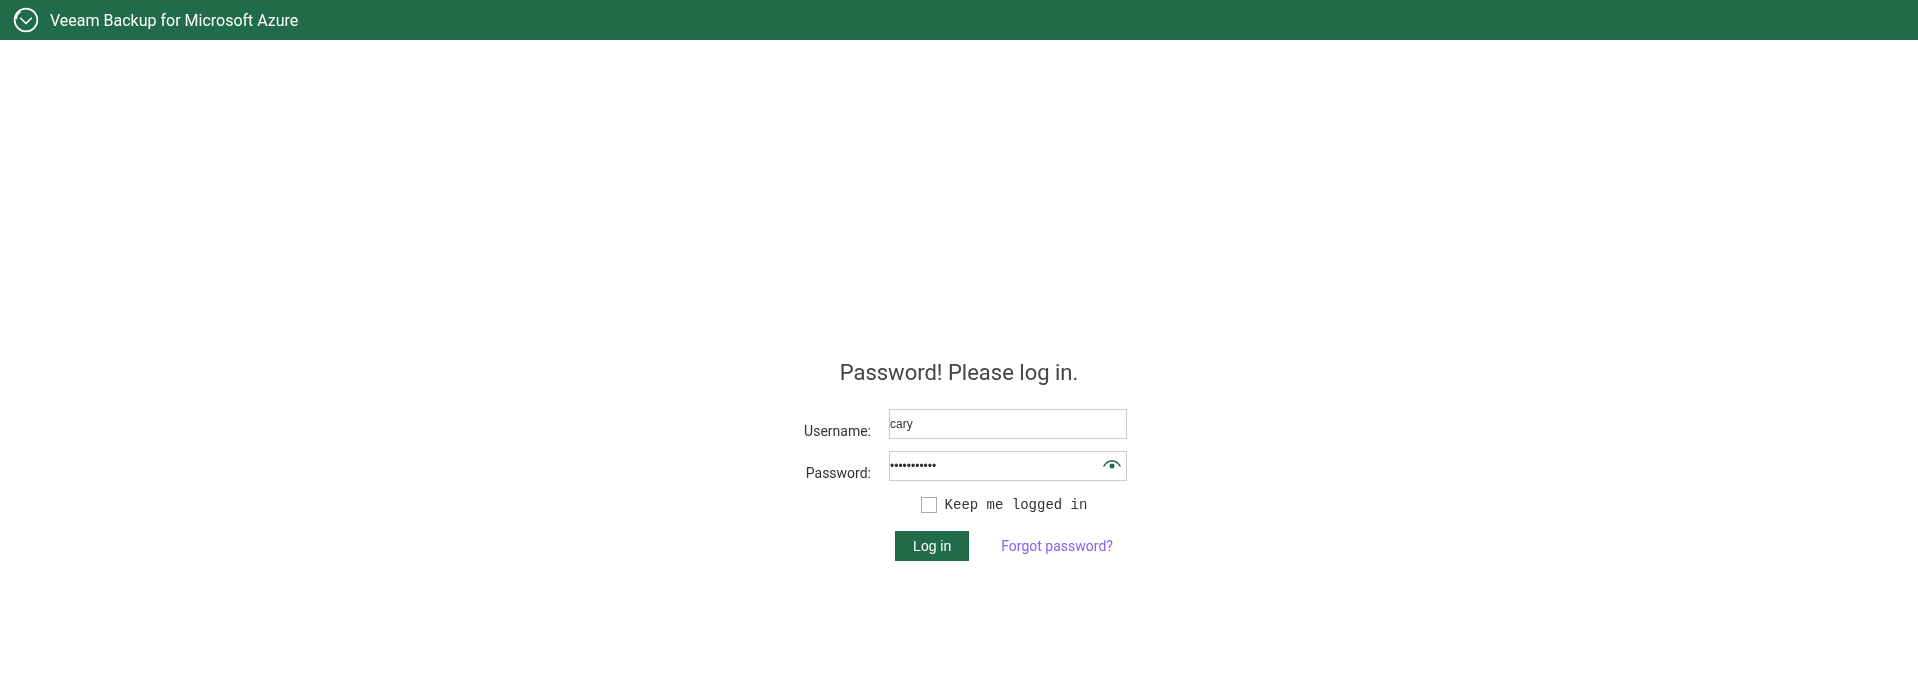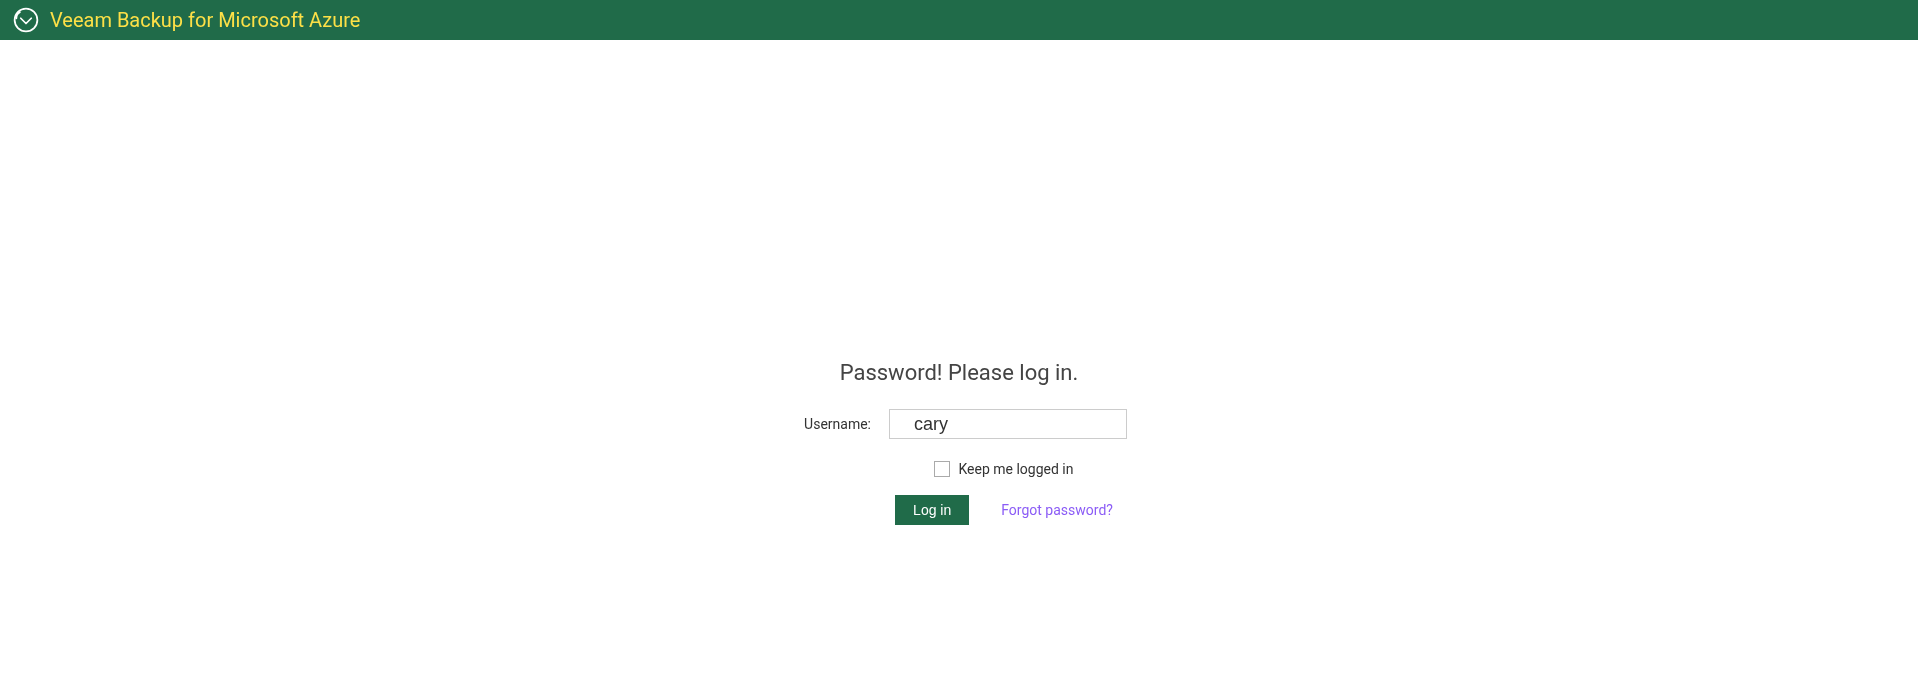--- a/index.html
+++ b/index.html
@@ -20,80 +20,81 @@
       display: flex;
       align-items: center;
       padding: 0 12px;
     }
     .header-logo {
       display: inline-flex;
       align-items: center;
       margin-right: 10px;
     }
     .header-title {
-      color: #fde047;
-      font-size: 20px;
+      color: #ffffff;
+      font-size: 16px;
       font-weight: 400;
     }
     .login-container {
       display: flex;
       flex-direction: column;
       align-items: center;
       margin-top: 320px;
     }
     .welcome-text {
       font-size: 22px;
       font-weight: 400;
       color: #444;
       margin-bottom: 24px;
     }
     .form-row {
       display: flex;
-      align-items: center;
+      align-items: flex-end;
       margin-bottom: 12px;
       gap: 8px;
     }
     .form-label {
       width: 80px;
       text-align: right;
       margin-right: 10px;
       font-size: 14px;
       color: #333;
     }
     .form-input-wrapper {
       position: relative;
       width: 238px;
     }
     .form-input {
       width: 238px;
       height: 30px;
       border: 1px solid #ccc;
-      padding: 4px 24px;
-      font-size: 18px;
+      padding: 4px 0;
+      font-size: 12px;
       color: #333;
       outline: none;
     }
     .form-input.password {
       padding-right: 30px;
     }
     .eye-icon {
       position: absolute;
       right: 6px;
       top: 50%;
       transform: translateY(-50%);
       cursor: pointer;
       display: inline-flex;
       align-items: center;
     }
     .checkbox-row {
       display: flex;
       align-items: center;
       margin-left: 90px;
       margin-bottom: 18px;
-      margin-top: 10px;
+      margin-top: 4px;
+      font-family: Liberation Mono, monospace;
     }
     .checkbox {
       width: 16px;
       height: 16px;
       border: 1px solid #aaa;
       margin-right: 8px;
       background: #fff;
       cursor: pointer;
     }
     .checkbox-label {
@@ -138,20 +139,32 @@
 <div class="login-container">
   <div class="welcome-text">Password! Please log in.</div>
 
   <div class="form-row">
     <label class="form-label">Username:</label>
     <div class="form-input-wrapper">
       <input type="text" class="form-input" value="cary" style="">
     </div>
   </div>
 
+  <div class="form-row">
+    <label class="form-label">Password:</label>
+    <div class="form-input-wrapper">
+      <input type="text" class="form-input password" value="•••••••••••" style="">
+      <span class="eye-icon">
+        <svg width="18" height="14" viewBox="0 0 18 14">
+          <path d="M 1 7 C 1 7 4 2 9 2 C 14 2 17 7 17 7" stroke="#206b49" stroke-width="1.5" fill="none" stroke-linecap="round"></path>
+          <circle cx="9" cy="7" r="2.5" fill="#206b49"></circle>
+        </svg>
+      </span>
+    </div>
+  </div>
 
   <div class="checkbox-row">
     <div class="checkbox"></div>
     <span class="checkbox-label">Keep me logged in</span>
   </div>
 
   <div class="button-row">
     <button class="login-button">Log in</button>
     <a class="forgot-link">Forgot password?</a>
   </div>

